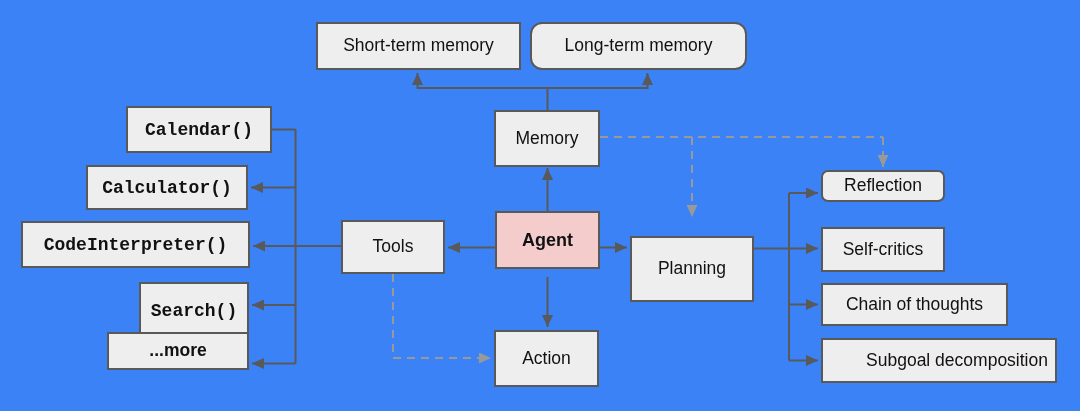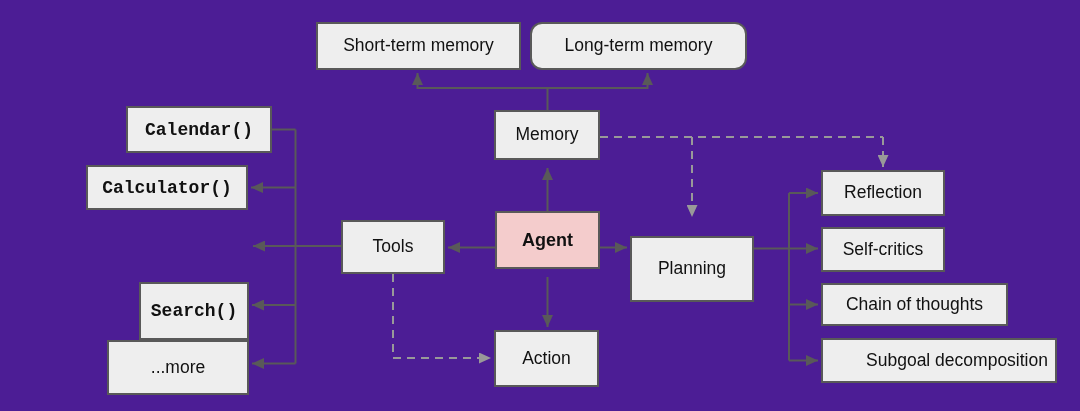--- a/index.html
+++ b/index.html
@@ -1,19 +1,19 @@
 <!DOCTYPE html>
 <html><head>
 <meta charset="utf-8">
 <style>
   html,body{margin:0;padding:0;background:#ffffff;}
   #canvas{
     position:relative;
     width:1080px;height:411px;
-    background:#4c1d95;
+    background:#3b82f6;
     font-family:"Liberation Sans", sans-serif;
     overflow:hidden;
   }
   #edges{position:absolute;left:0;top:0;pointer-events:none;}
   .node{
     position:absolute;
     box-sizing:border-box;
     background:#eeeeee;
     border:2px solid #595959;
     display:flex;align-items:center;justify-content:center;
@@ -29,31 +29,31 @@
     font-size:18px;
   }
   .node.agent{
     background:#f4cccc;
     font-weight:bold;
     font-size:18px;
   }
   
   .n-short   {left:316px;top:22px; width:205px;height:48px;}
   .n-long    {left:530px;top:22px; width:217px;height:48px;border-radius:12px;}
-  .n-memory  {left:494px;top:110px;width:106px;height:50px;}
+  .n-memory  {left:494px;top:110px;width:106px;height:57px;}
   .n-agent   {left:495px;top:211px;width:105px;height:58px;}
   .n-action  {left:494px;top:330px;width:105px;height:57px;}
   .n-tools   {left:341px;top:220px;width:104px;height:54px;}
   .n-planning{left:630px;top:236px;width:124px;height:66px;}
   .n-calendar{left:102px;top:106px;width:146px;height:47px;margin-left:24px;}
   .n-calc    {left:86px; top:165px;width:162px;height:45px;}
   .n-code    {left:21px; top:221px;width:229px;height:47px;}
   .n-search  {left:139px;top:282px;width:110px;height:58px;}
-  .n-more    {left:107px;top:340px;width:142px;height:55px;}
-  .n-reflect {left:821px;top:170px;width:124px;height:46px;}
+  .n-more    {left:107px;top:332px;width:142px;height:38px;font-weight:bold;}
+  .n-reflect {left:821px;top:170px;width:124px;height:32px;border-radius:7px;}
   .n-selfcrit{left:821px;top:227px;width:124px;height:45px;}
   .n-chain   {left:821px;top:283px;width:187px;height:43px;}
   .n-subgoal {left:821px;top:338px;width:236px;height:45px;padding-left:36px;}
 </style>
 </head>
 <body>
 
 <div id="canvas">
 
   <svg id="edges" width="1080" height="411" viewBox="0 0 1080 411">
@@ -104,20 +104,21 @@
   <div class="node n-short">Short-term memory</div>
   <div class="node n-long">Long-term memory</div>
   <div class="node n-memory">Memory</div>
   <div class="node n-agent agent">Agent</div>
   <div class="node n-action">Action</div>
   <div class="node n-tools">Tools</div>
   <div class="node n-planning">Planning</div>
 
   <div class="node n-calendar mono">Calendar()</div>
   <div class="node n-calc mono">Calculator()</div>
+  <div class="node n-code mono">CodeInterpreter()</div>
   <div class="node n-search mono">Search()</div>
   <div class="node n-more">...more</div>
 
   <div class="node n-reflect">Reflection</div>
   <div class="node n-selfcrit">Self-critics</div>
   <div class="node n-chain">Chain of thoughts</div>
   <div class="node n-subgoal">Subgoal decomposition</div>
 
 </div>
 

